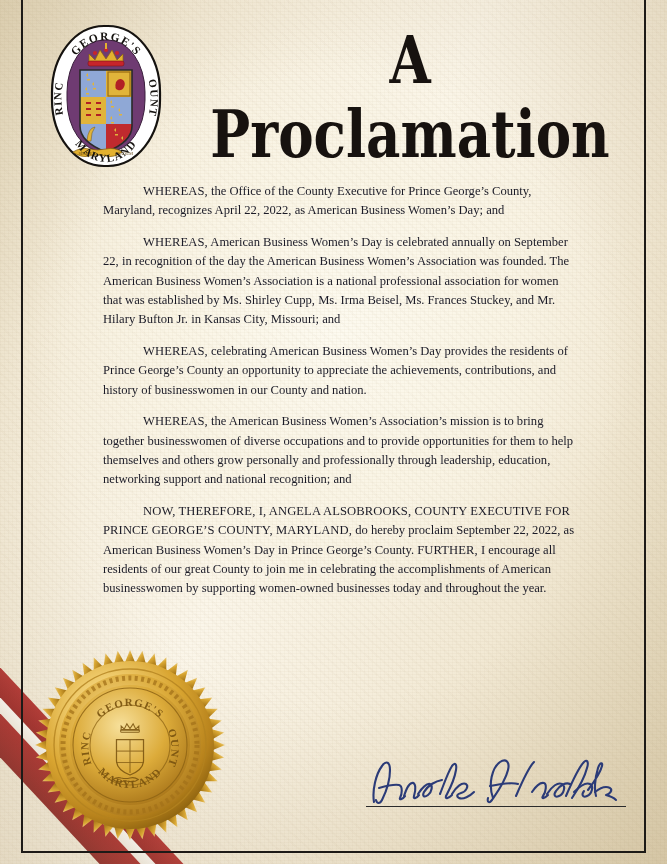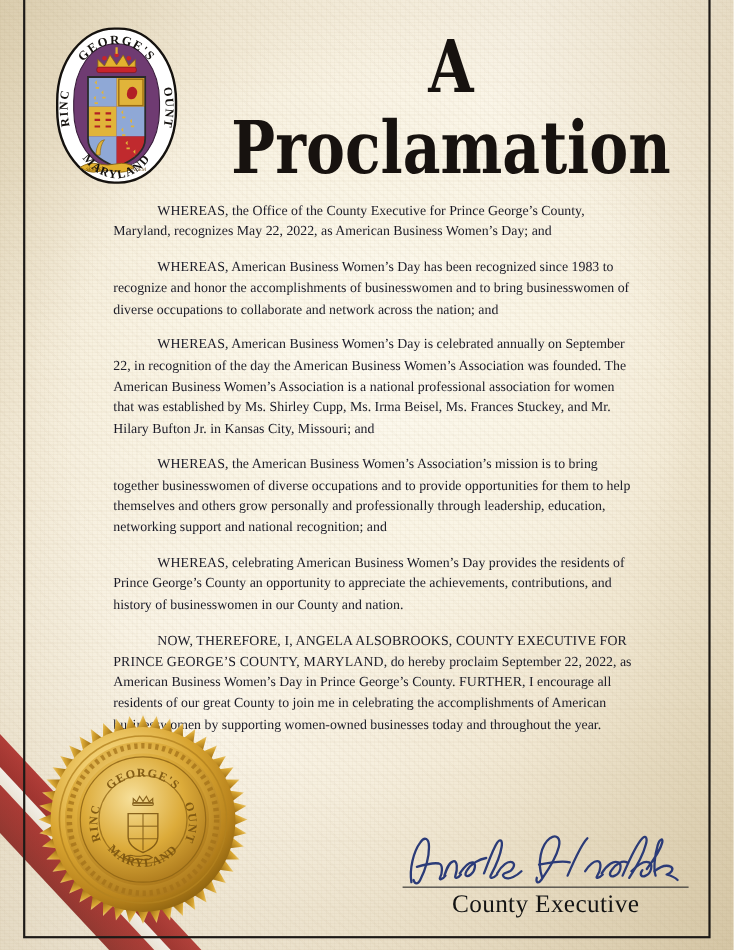--- a/index.html
+++ b/index.html
@@ -288,33 +288,30 @@
           </text>
         </g>
       </svg>
     </div>
 
     <div class="title">A Proclamation</div>
   </div>
 
   <div class="body-text">
     <p>
-      <b>WHEREAS,</b><span> the Office of the County Executive for Prince George’s County, Maryland, recognizes May 22, 2022, as American Business Women’s Day; and</span>
-    </p>
-    <p>
-      <b>WHEREAS,</b><span> American Business Women’s Day has been recognized since 1983 to recognize and honor the accomplishments of businesswomen and to bring businesswomen of diverse occupations to collaborate and network across the nation; and</span>
+      <b>WHEREAS,</b><span> the Office of the County Executive for Prince George’s County, Maryland, recognizes April 22, 2022, as American Business Women’s Day; and</span>
     </p>
     <p>
       <b>WHEREAS,</b><span> American Business Women’s Day is celebrated annually on September 22, in recognition of the day the American Business Women’s Association was founded.  The American Business Women’s Association is a national professional association for women that was established by Ms. Shirley Cupp, Ms. Irma Beisel, Ms. Frances Stuckey, and Mr. Hilary Bufton Jr. in Kansas City, Missouri; and</span>
     </p>
     <p>
-      <b>WHEREAS,</b><span> the American Business Women’s Association’s mission is to bring together businesswomen of diverse occupations and to provide opportunities for them to help themselves and others grow personally and professionally through leadership, education, networking support and national recognition; and</span>
+      <b>WHEREAS,</b><span> celebrating American Business Women’s Day provides the residents of Prince George’s County an opportunity to appreciate the achievements, contributions, and history of businesswomen in our County and nation.</span>
     </p>
     <p>
-      <b>WHEREAS,</b><span> celebrating American Business Women’s Day provides the residents of Prince George’s County an opportunity to appreciate the achievements, contributions, and history of businesswomen in our County and nation.</span>
+      <b>WHEREAS,</b><span> the American Business Women’s Association’s mission is to bring together businesswomen of diverse occupations and to provide opportunities for them to help themselves and others grow personally and professionally through leadership, education, networking support and national recognition; and</span>
     </p>
     <p>
       <b>NOW, THEREFORE, I, ANGELA ALSOBROOKS, COUNTY EXECUTIVE FOR PRINCE GEORGE’S COUNTY, MARYLAND,</b><span> do hereby proclaim September 22, 2022, as American Business Women’s Day in Prince George’s County.  </span><b>FURTHER</b><span>, I encourage all residents of our great County to join me in celebrating the accomplishments of American businesswomen by supporting women-owned businesses today and throughout the year.</span>
     </p>
   </div>
 
   <div class="gold-seal">
     <svg viewBox="0 0 194 194" width="194" height="194" xmlns="http://www.w3.org/2000/svg">
       <defs>
         <radialGradient id="goldRad" cx="38%" cy="32%" r="72%">
@@ -453,16 +450,15 @@
           <path d="M 166,38 C 170,32 174,28 178,29 C 181,30 180,38 177,42 C 175,45 178,45 182,41"></path>
           <path d="M 181,40 C 186,32 192,28 196,30 C 200,32 198,40 193,42 C 189,44 187,41 190,37 C 194,31 200,28 204,30"></path>
           <path d="M 200,42 C 206,28 212,14 218,8 C 221,5 223,8 221,14 C 218,26 210,38 206,44"></path>
           <path d="M 208,38 C 214,32 220,28 224,30 C 228,32 226,40 221,42 C 217,44 215,41 218,37"></path>
           <path d="M 222,36 C 228,28 234,20 236,12 C 237,8 234,8 232,14 C 229,24 228,36 230,42"></path>
           <path d="M 229,38 C 234,34 240,32 244,34 C 247,36 244,40 240,41 C 244,42 248,44 250,46"></path>
         </g>
       </svg>
     </div>
     <div class="sig-line"></div>
-    <div class="sig-title">County Executive</div>
   </div>
 
 </div>
 
 </body></html>

